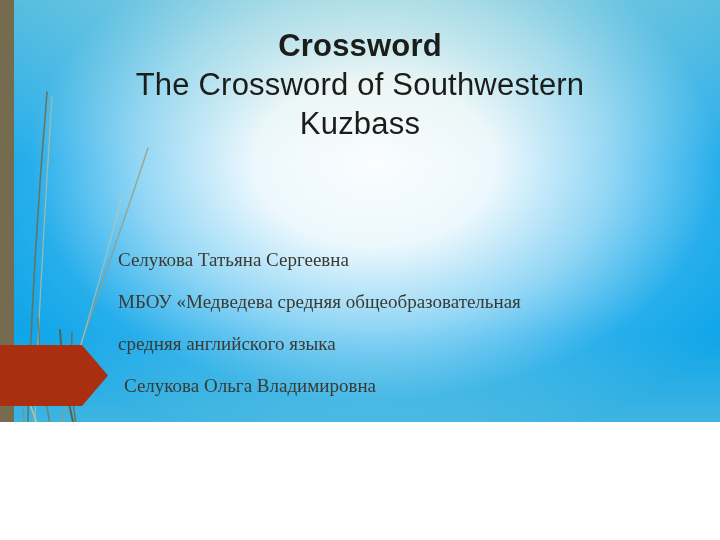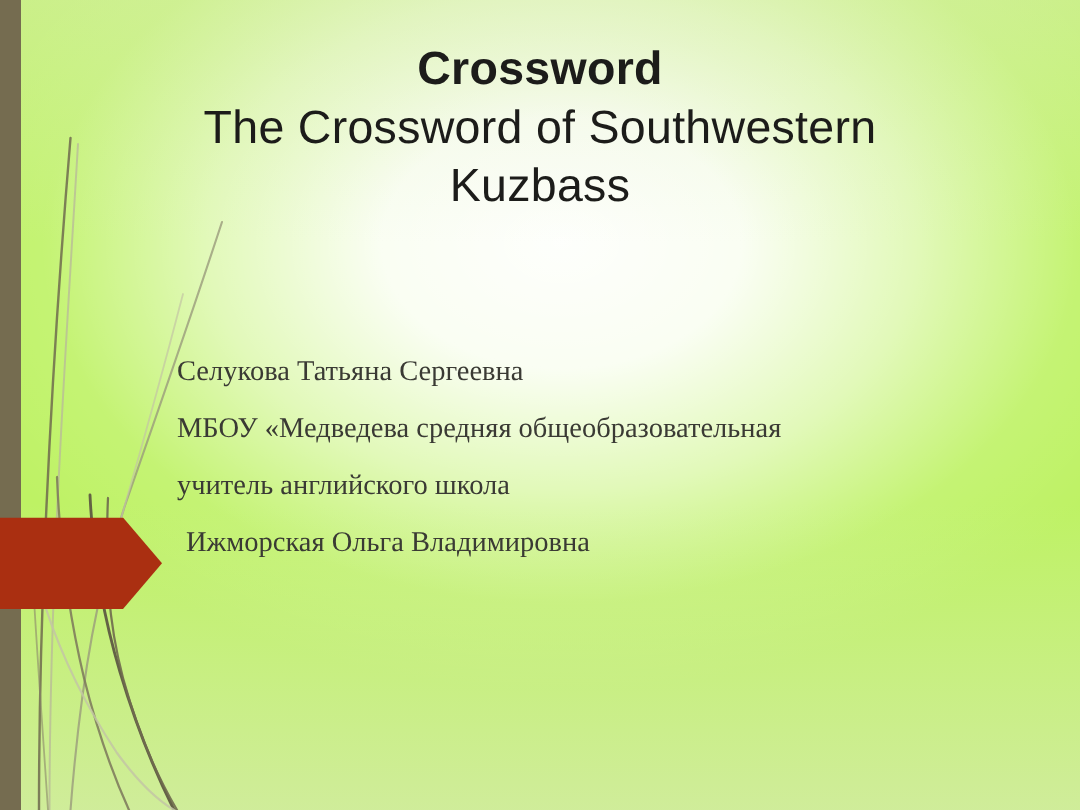--- a/index.html
+++ b/index.html
@@ -7,23 +7,23 @@
     padding: 0;
     background: #ffffff;
   }
   body {
     font-family: "Liberation Sans", sans-serif;
   }
 
   #slide {
     position: relative;
     width: 720px;
-    height: 540px;
+    height: 422px;
     overflow: hidden;
-    background: #bef264;
+    background: #0ea5e9;
   }
 
   
   #bg-wash {
     position: absolute;
     left: 0;
     top: 0;
     width: 720px;
     height: 540px;
     background:
@@ -100,21 +100,21 @@
     position: absolute;
     left: 118px;
     top: 233px;
     width: 500px;
     font-family: "Liberation Serif", serif;
     font-size: 19px;
     line-height: 30px;
     color: #3a3a34;
   }
   #body-block p {
-    margin: 0 0 8px 0;
+    margin: 12px 0 8px 0;
   }
   #body-block p.indented {
     text-indent: 6px;
   }
 </style>
 </head>
 <body>
 
 <div id="slide">
 
@@ -150,17 +150,17 @@
 
   <div id="title-block">
     <div class="line1">Crossword</div>
     <div class="line2">The Crossword of Southwestern</div>
     <div class="line3">Kuzbass</div>
   </div>
 
   <div id="body-block">
     <p>Селукова Татьяна Сергеевна</p>
     <p>МБОУ «Медведева средняя общеобразовательная</p>
-    <p>учитель английского школа</p>
-    <p class="indented"> Ижморская Ольга Владимировна</p>
+    <p>средняя английского языка</p>
+    <p class="indented"> Селукова Ольга Владимировна</p>
   </div>
 
 </div>
 
 </body></html>

